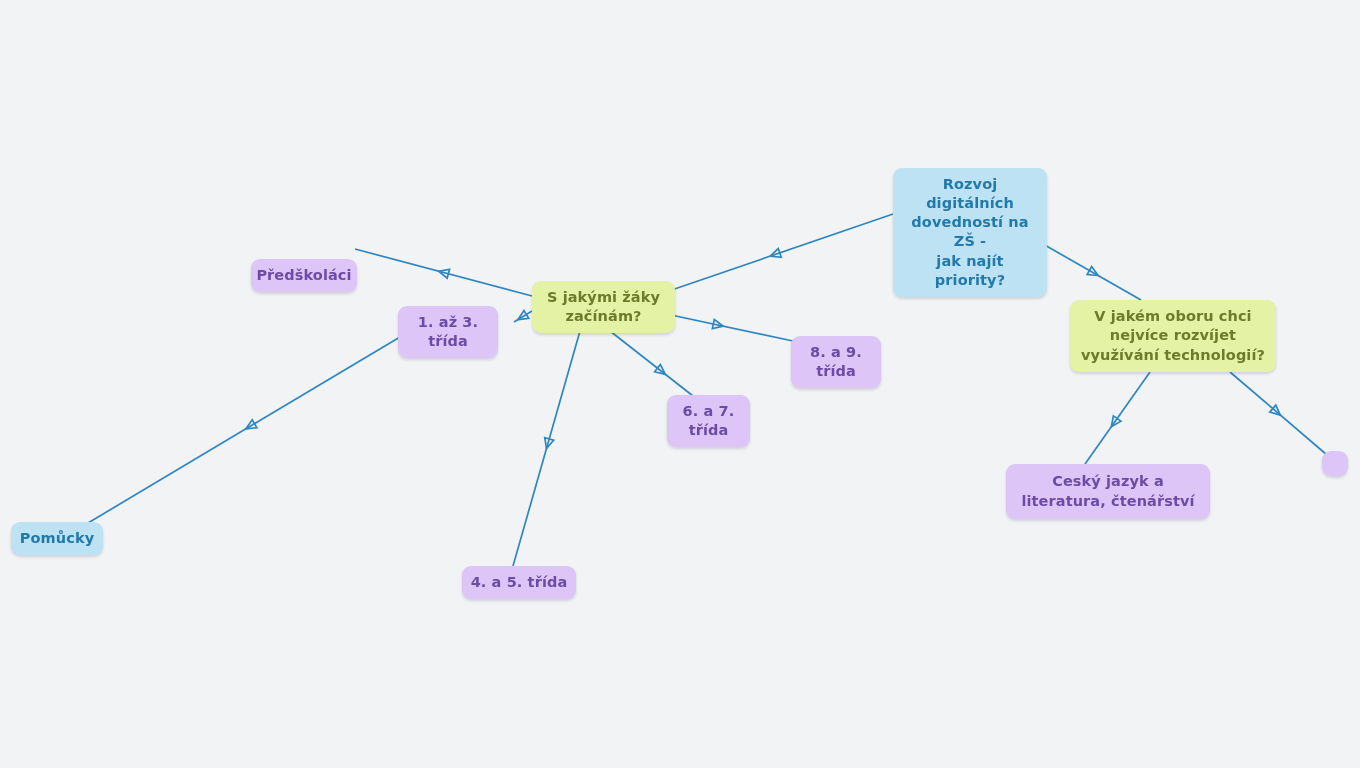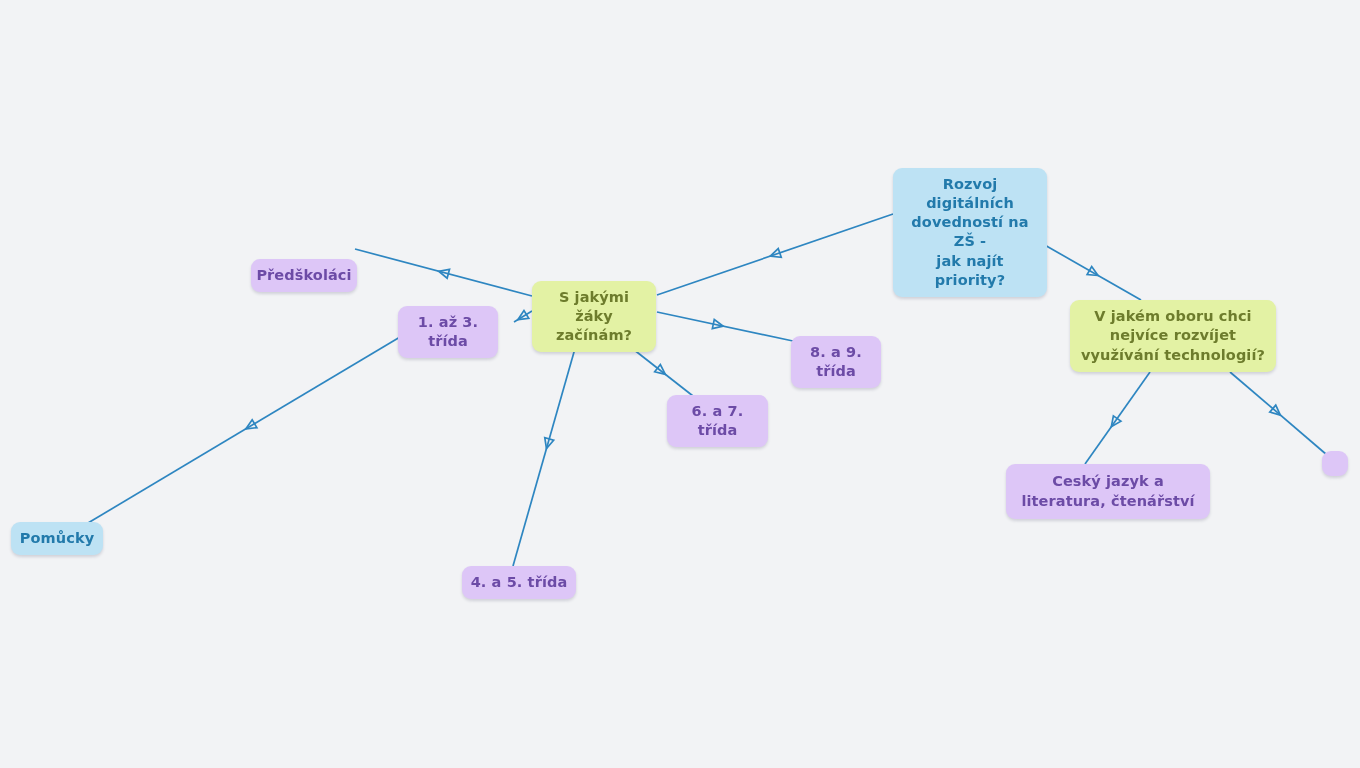--- a/index.html
+++ b/index.html
@@ -109,28 +109,28 @@
       </g>
       <g>
         <line x1="1230" y1="372" x2="1327" y2="455" stroke="#2e86c1" stroke-width="1.7"></line>
         <polygon points="5,0 -5,4.6 -5,-4.6" fill="none" stroke="#2e86c1" stroke-width="1.7" stroke-linejoin="miter" transform="translate(1276.56,411.84) rotate(40.552615149909506)"></polygon>
       </g>
     </svg>
   <div id="node-layer">
       <div class="node blue" style="left: 893px; top: 168px; width: 154px; min-height: 72px;"><span>Rozvoj digitálních
 dovedností na ZŠ -
 jak najít priority?</span></div>
-      <div class="node green" style="left: 532px; top: 281px; width: 124px; min-height: 50px;"><span>S jakými žáky
+      <div class="node green" style="left: 532px; top: 281px; width: 143px; min-height: 50px;"><span>S jakými žáky
 začínám?</span></div>
       <div class="node green" style="left: 1070px; top: 300px; width: 206px; min-height: 72px;"><span>V jakém oboru chci
 nejvíce rozvíjet
 využívání technologií?</span></div>
       <div class="node purple" style="left: 251px; top: 226px; width: 106px; min-height: 32px; margin-top: 33px;"><span>Předškoláci</span></div>
       <div class="node purple" style="left: 398px; top: 306px; width: 100px; min-height: 33px;"><span>1. až 3. třída</span></div>
       <div class="node purple" style="left: 791px; top: 336px; width: 90px; min-height: 33px;"><span>8. a 9. třída</span></div>
-      <div class="node purple" style="left: 667px; top: 395px; width: 101px; min-height: 33px;"><span>6. a 7. třída</span></div>
+      <div class="node purple" style="left: 667px; top: 395px; width: 83px; min-height: 33px;"><span>6. a 7. třída</span></div>
       <div class="node purple" style="left: 462px; top: 566px; width: 114px; min-height: 33px;"><span>4. a 5. třída</span></div>
       <div class="node blue" style="left: 11px; top: 522px; width: 92px; min-height: 32px;"><span>Pomůcky</span></div>
       <div class="node purple" style="left: 1006px; top: 464px; width: 204px; min-height: 55px;"><span>Ceský jazyk a
 literatura, čtenářství</span></div>
       <div class="node purple empty" style="left: 1322px; top: 451px; width: 26px; min-height: 25px;"><span></span></div>
     </div>
 </div>
 
 </body></html>

